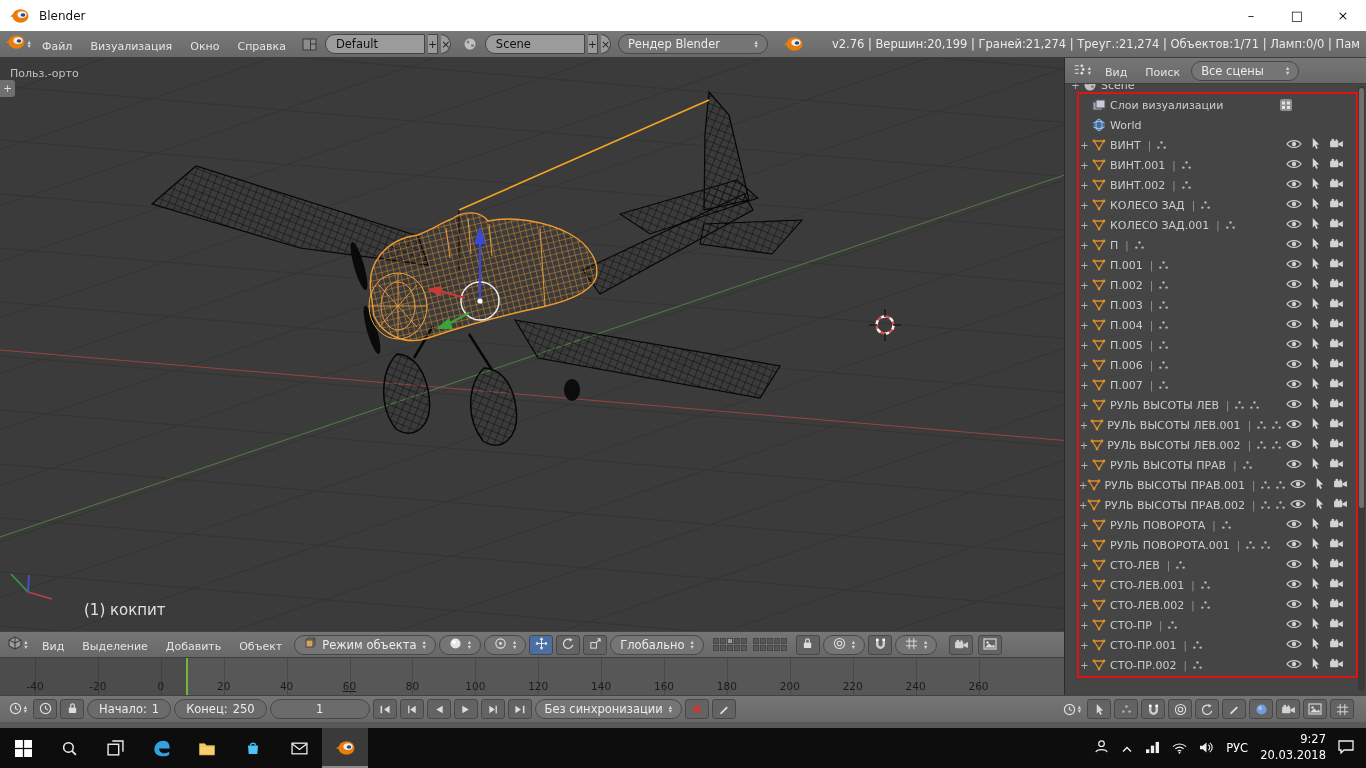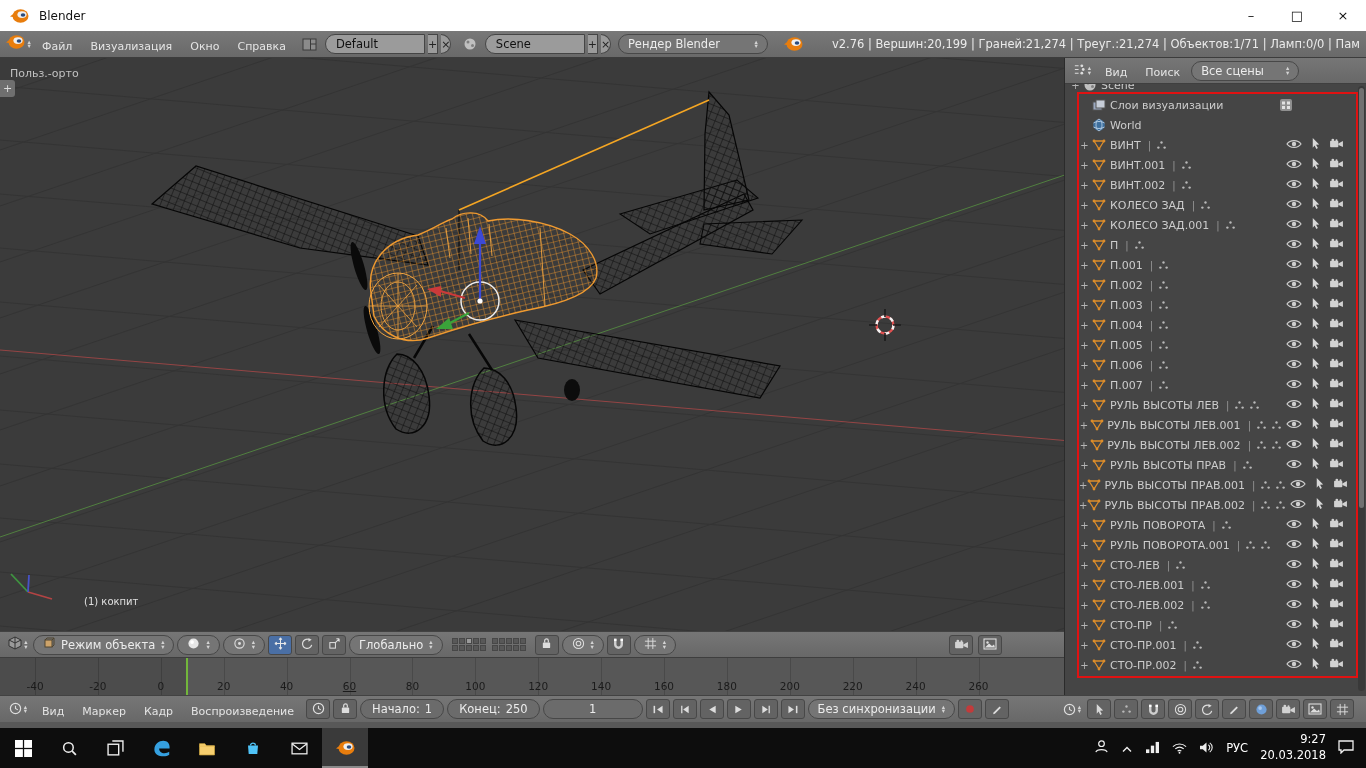--- a/index.html
+++ b/index.html
@@ -18,21 +18,21 @@
 .icon-btn{height:20px;min-width:24px;display:flex;align-items:center;justify-content:center;gap:2px}
 .id-field{height:20px;background:#9b9b9b;border:1px solid #454545;border-radius:10px 0 0 10px;display:flex;align-items:center;padding:0 10px;font-size:11.5px;color:#101010;min-width:100px}
 .mini-btn{height:20px;width:20px;background:#9b9b9b;border:1px solid #454545;border-left:none;display:flex;align-items:center;justify-content:center;font-size:11px;color:#222}
 .mini-btn.last{border-radius:0 10px 10px 0}
 .dd{height:20px;background:#757575;border:1px solid #484848;border-radius:10px;display:flex;align-items:center;gap:6px;padding:0 9px;font-size:11.5px;color:#ececec}
 .arrs{display:flex;flex-direction:column;line-height:.62;font-size:6.5px;color:#d4d4d4}
 .stats{color:#ebebeb;font-size:11.5px;margin-left:24px}
 
 .viewport{position:absolute;top:58px;left:0;width:1064px;height:573px;background:#3b3b3b;overflow:hidden}
 .vp-label{position:absolute;top:9px;left:10px;font-size:11px;color:#c2c2c2}
-.vp-object{position:absolute;bottom:24px;left:84px;font-size:10px;color:#e0e0e0}
+.vp-object{position:absolute;bottom:12px;left:84px;font-size:15px;color:#e0e0e0}
 .region-tab{position:absolute;left:0;top:22px;width:15px;height:17px;background:#6f6f6f;border-radius:0 3px 3px 0;color:#ddd;font-size:11px;display:flex;align-items:center;justify-content:center}
 
 .ed-header{background:linear-gradient(#767676,#686868);border-top:1px solid #424242;display:flex;align-items:center;gap:3px;padding:0 6px;overflow:hidden;white-space:nowrap}
 .v3d-header{position:absolute;top:631px;left:0;width:1064px;height:26px}
 .tool-btn{height:20px;width:24px;background:#636363;border:1px solid #484848;border-radius:3px;display:flex;align-items:center;justify-content:center}
 .tool-btn.active{background:#4a6fa5}
 .layers{display:flex;gap:6px;margin:0 6px}
 .lgrid{display:grid;grid-template-columns:repeat(5,6px);grid-auto-rows:6px;gap:1px}
 .lcell{background:#585858;border:1px solid #474747}
 .lcell.on{background:#9a9a9a}
@@ -238,20 +238,21 @@
   </div>
 
   <div class="ed-header v3d-header">
     <span class="icon-btn">
         <span><svg width="14" height="14" viewBox="0 0 14 14">
             <path d="M7 1 L13 4 V10 L7 13 L1 10 V4 Z" fill="#9a9a9a" stroke="#333"></path>
             <path d="M7 1 V7 M1 4 L7 7 L13 4 M7 7 V13" stroke="#333" fill="none"></path>
           </svg></span>
         <span class="arrs">▴<br>▾</span>
       </span>
+    <span class="menus"><span class="menu-item">Вид</span><span class="menu-item">Выделение</span><span class="menu-item">Добавить</span><span class="menu-item">Объект</span></span>
     <span class="dd">
         <span><svg width="12" height="12" viewBox="0 0 12 12">
             <rect x="2" y="3" width="7" height="7" fill="#cda36a" stroke="#4f4430"></rect>
             <path d="M2 3 L4 1 H11 L9 3 M11 1 V8 L9 10" fill="none" stroke="#4f4430"></path>
           </svg></span>
         <span>Режим объекта</span>
         <span class="arrs">▴<br>▾</span>
       </span>
     <span class="dd">
         <span><svg width="13" height="13" viewBox="0 0 14 14">
@@ -1447,21 +1448,20 @@
     </div>
 
   <div class="ed-header tl-header">
     <span class="icon-btn">
         <span><svg width="13" height="13" viewBox="0 0 14 14">
             <circle cx="7" cy="7" r="5.5" fill="none" stroke="#ddd" stroke-width="1.3"></circle>
             <path d="M7 4 V7 L9.5 8.5" stroke="#ddd" stroke-width="1.2" fill="none"></path>
           </svg></span>
         <span class="arrs">▴<br>▾</span>
       </span>
-    <span class="menus"><span class="menu-item">Вид</span><span class="menu-item">Маркер</span><span class="menu-item">Кадр</span><span class="menu-item">Воспроизведение</span></span>
     <span class="tool-btn">
         <span><svg width="13" height="13" viewBox="0 0 14 14">
             <circle cx="7" cy="7" r="5.5" fill="none" stroke="#ddd" stroke-width="1.3"></circle>
             <path d="M7 4 V7 L9.5 8.5" stroke="#ddd" stroke-width="1.2" fill="none"></path>
           </svg></span>
       </span>
     <span class="tool-btn">
         <span><svg width="11" height="13" viewBox="0 0 12 14">
             <rect x="2" y="6" width="8" height="6" rx="1" fill="#ddd"></rect>
             <path d="M4 6 V4 a2 2 0 0 1 4 0 V6" fill="none" stroke="#ddd" stroke-width="1.3"></path>

